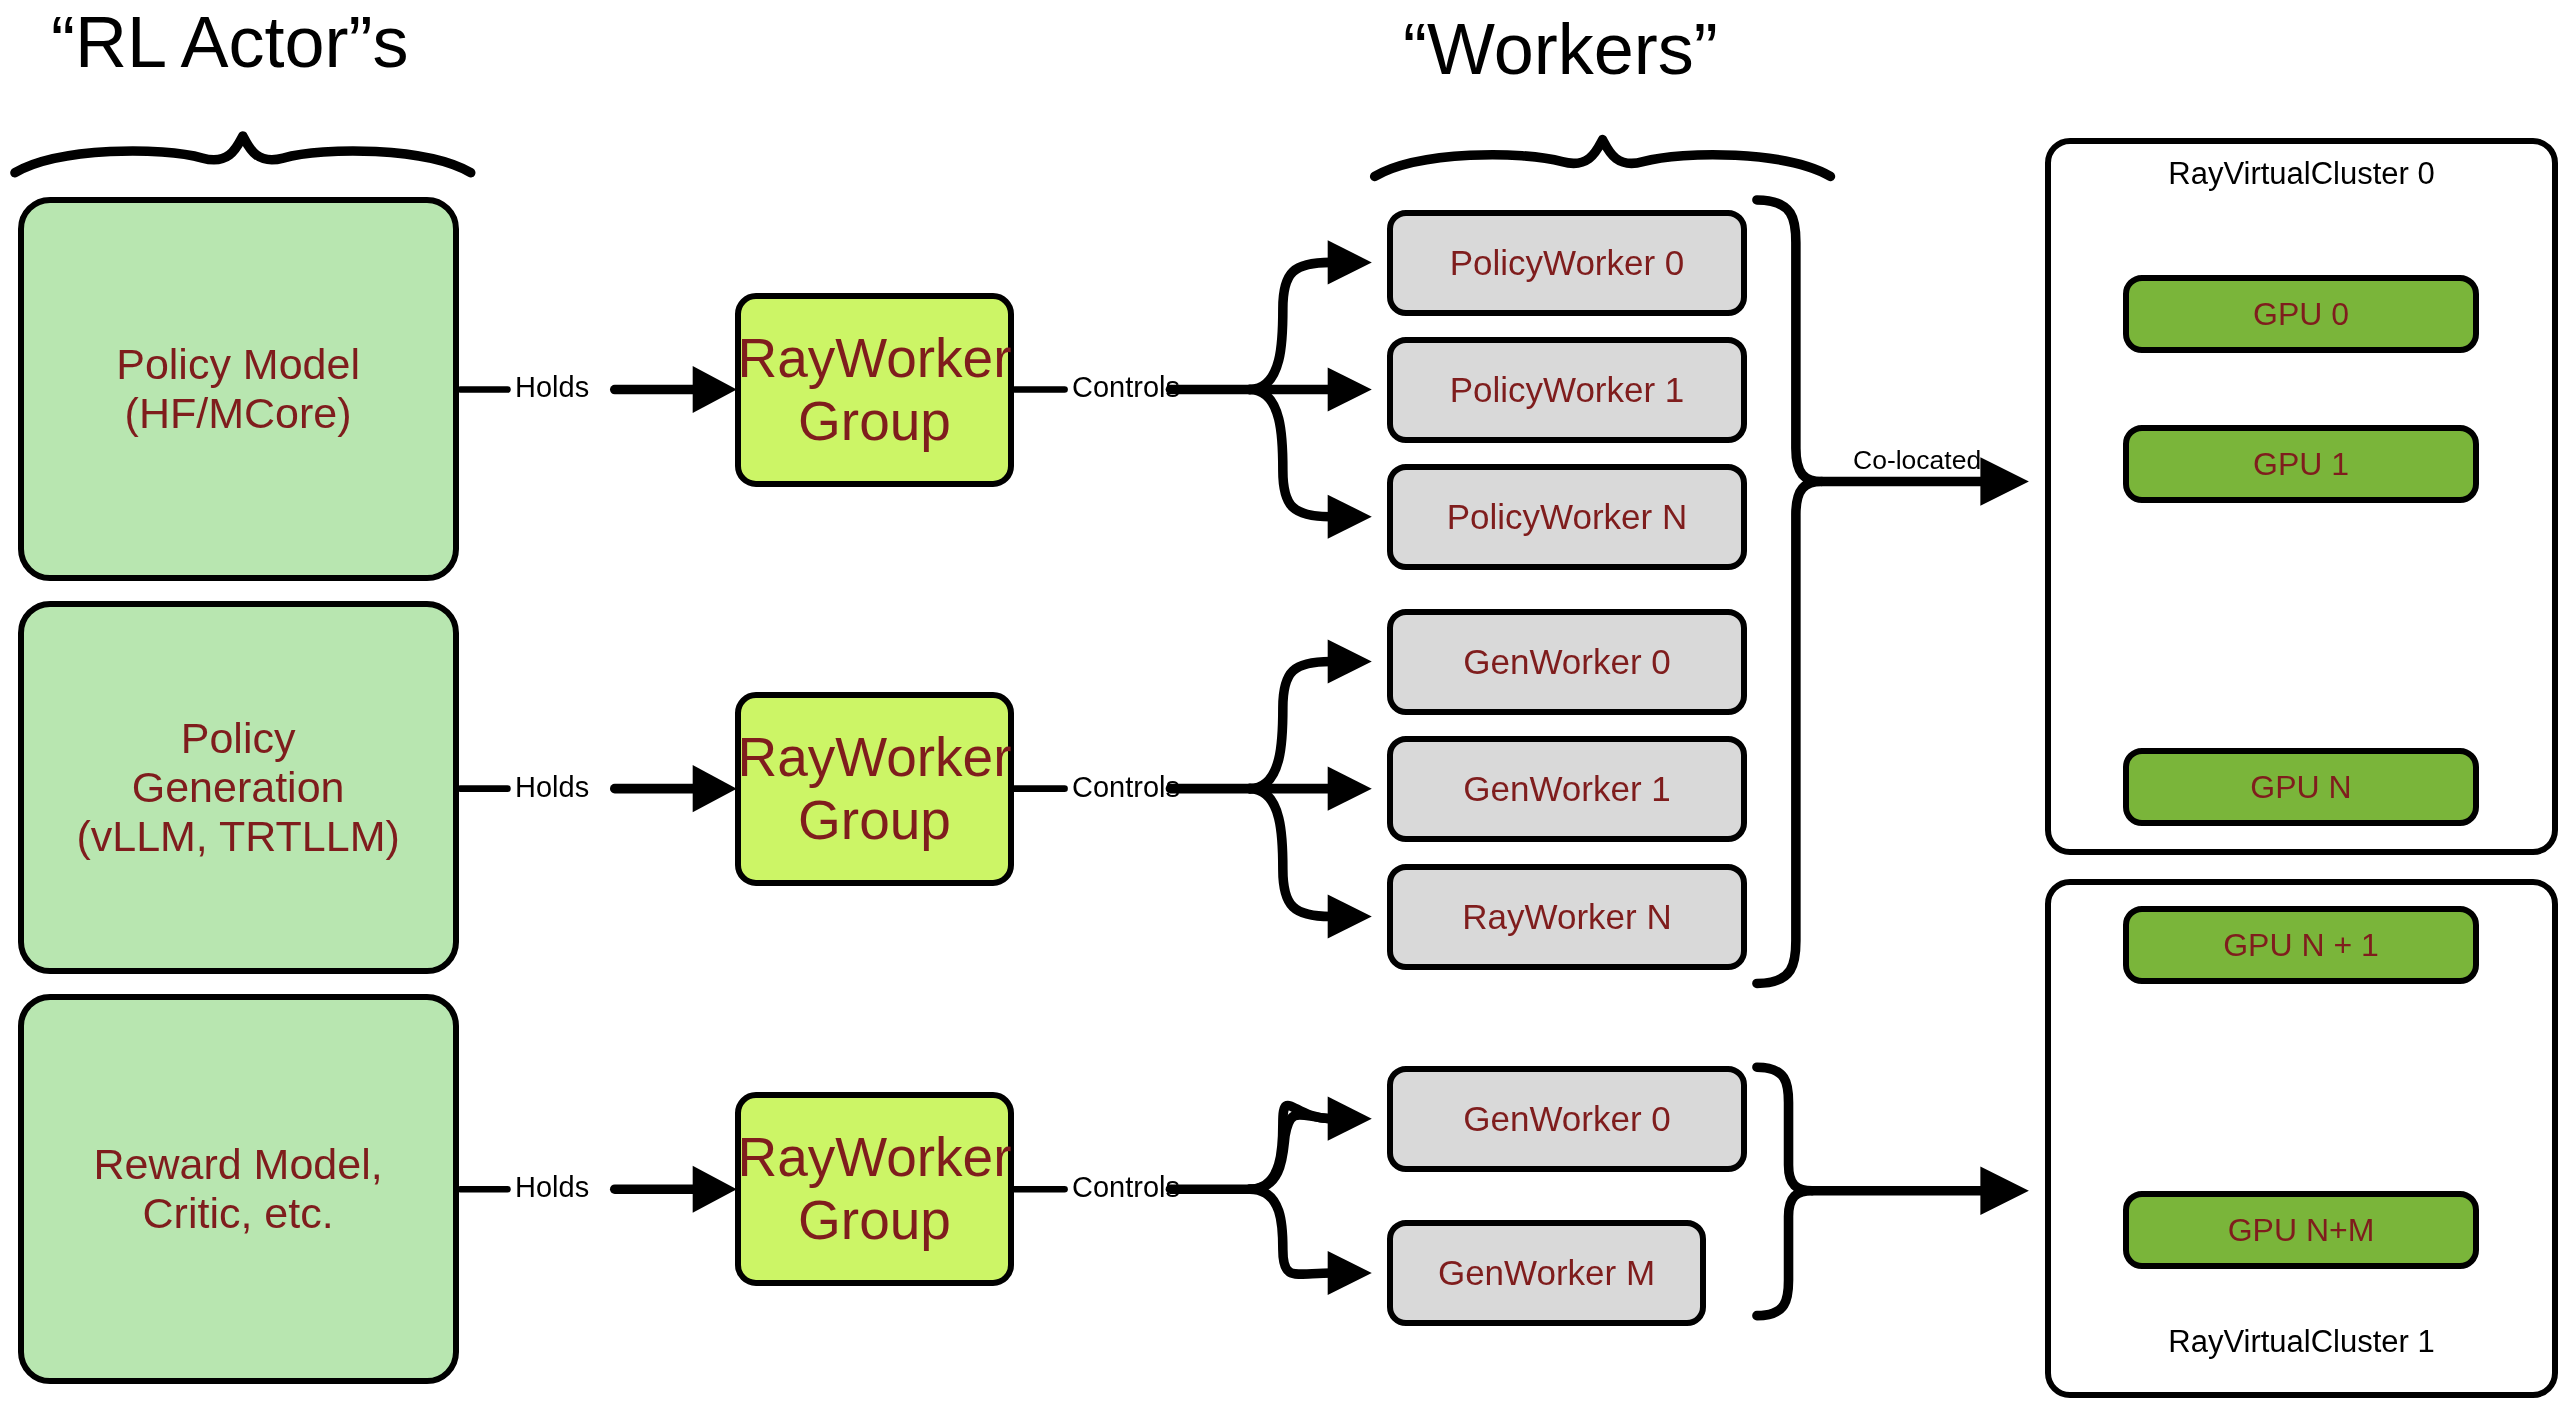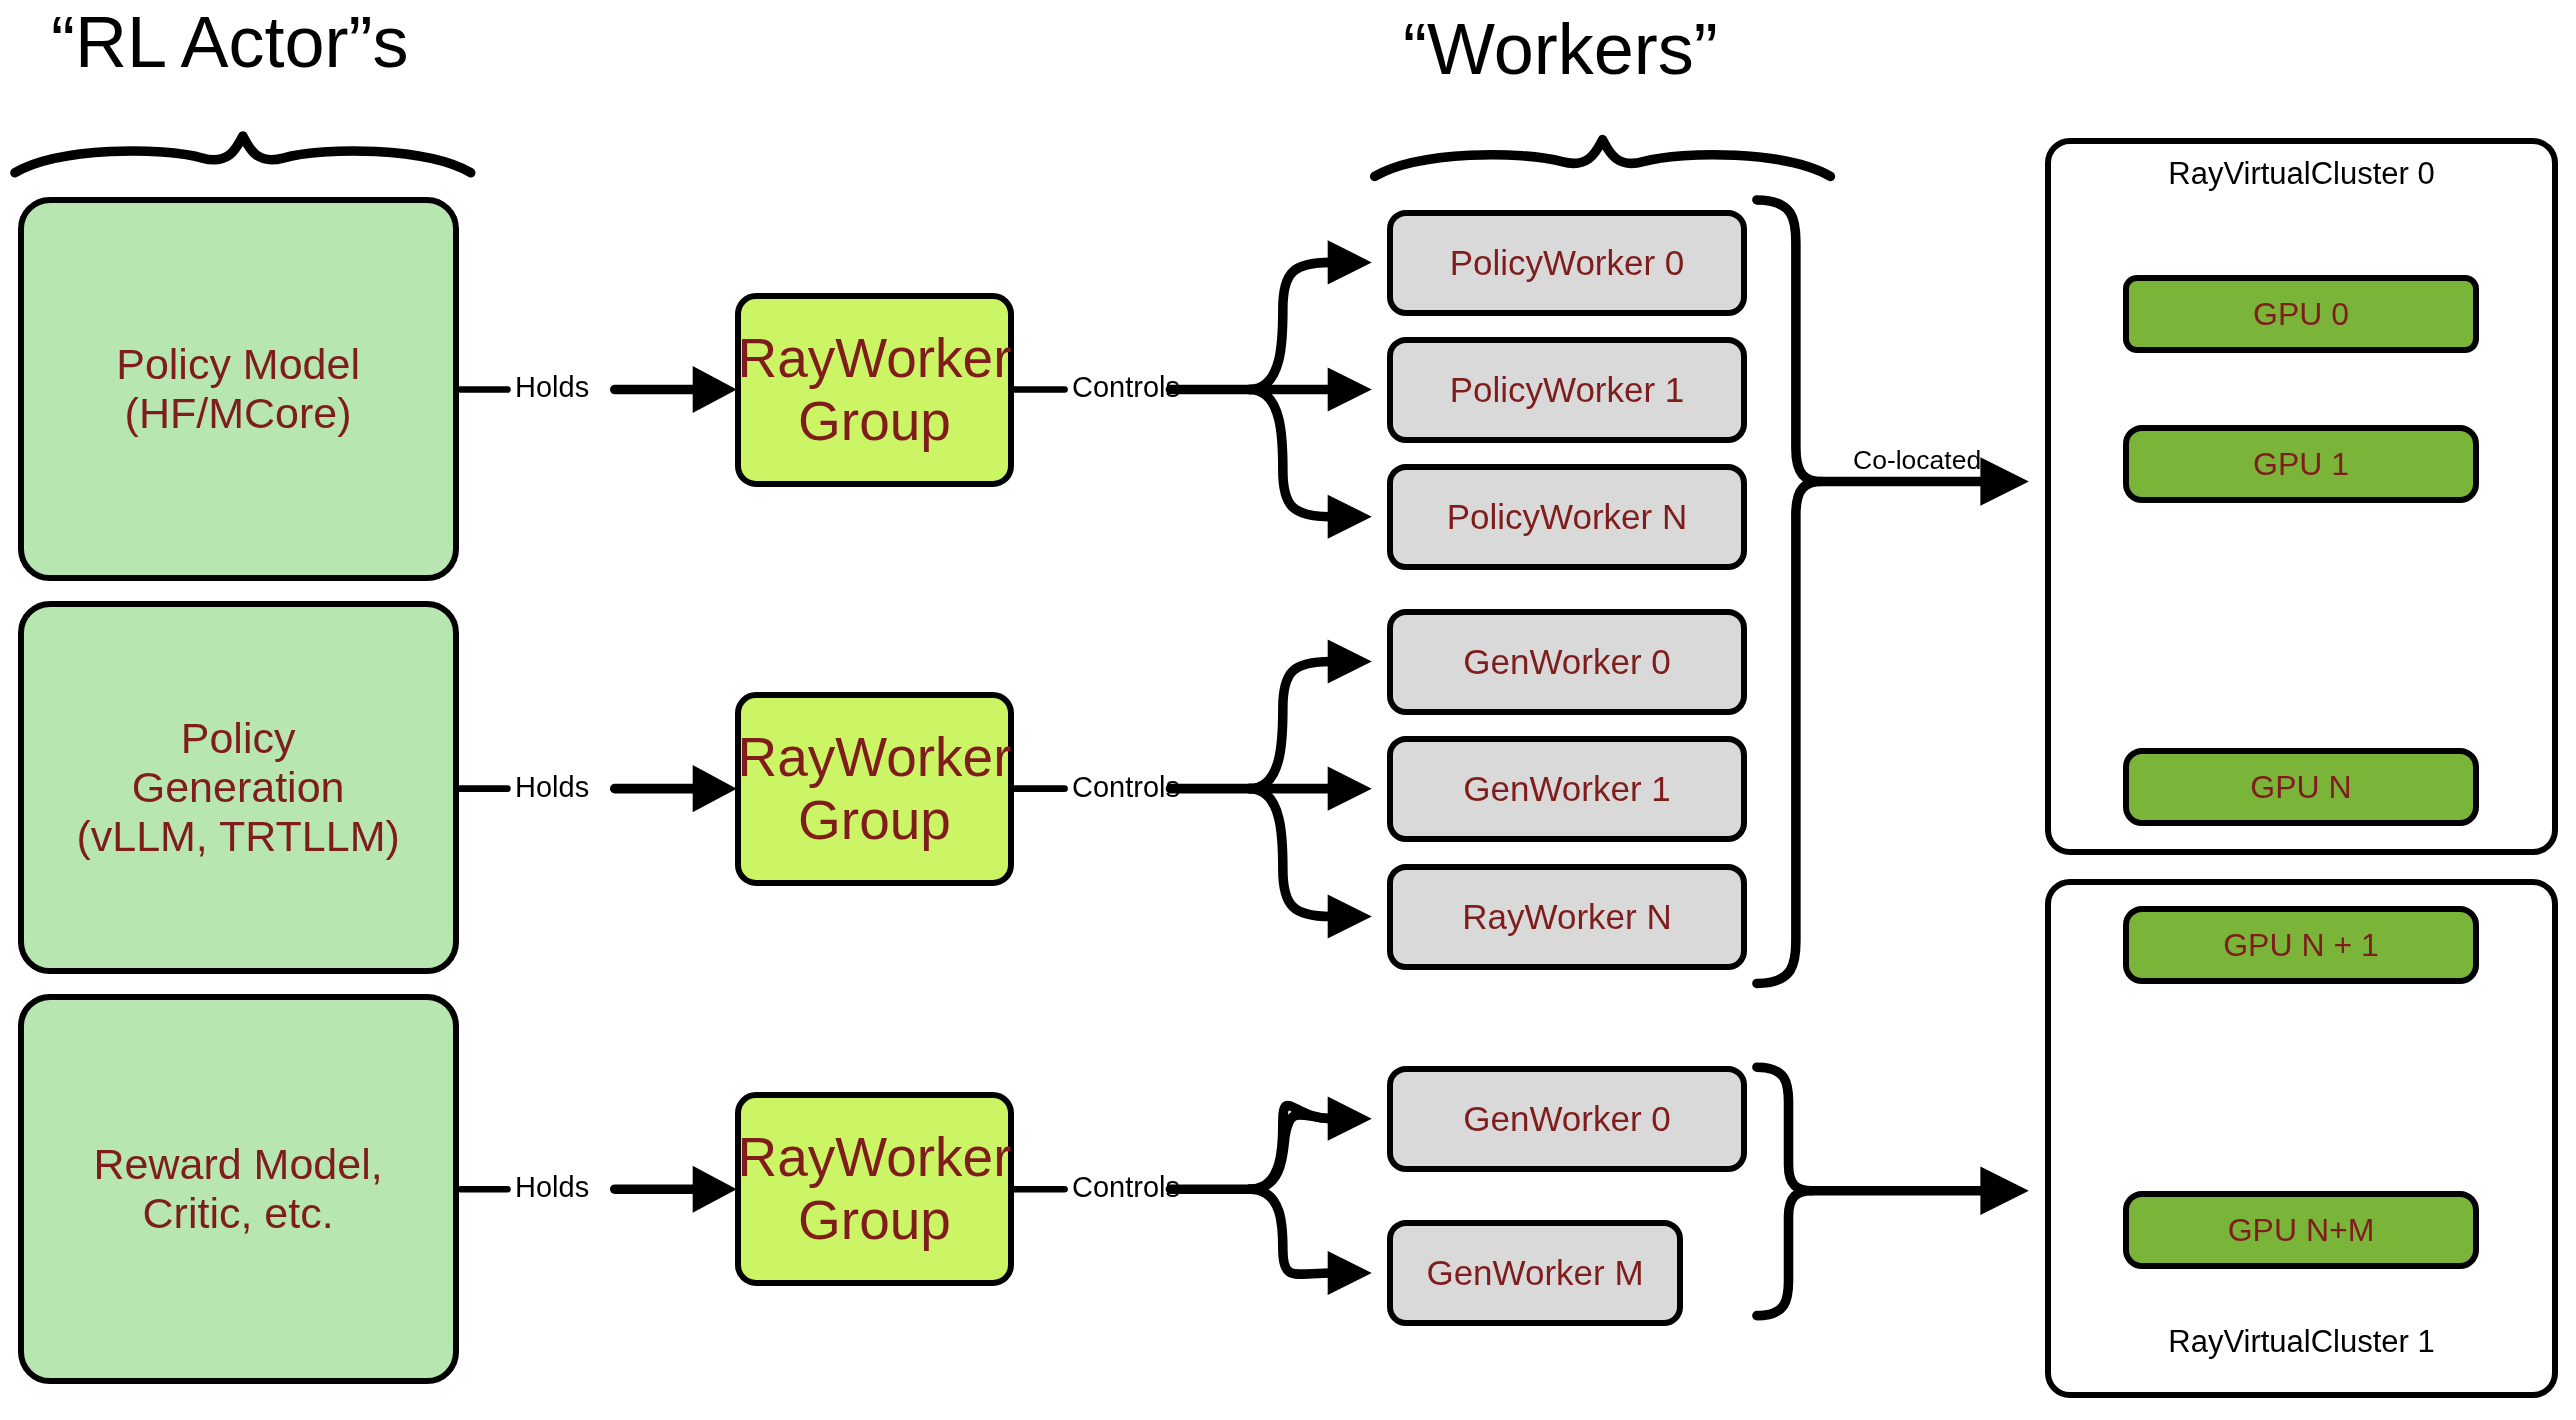--- a/index.html
+++ b/index.html
@@ -263,31 +263,31 @@
   <div class="abs node worker-box" style="left:1387px; top:736px; width:360px; height:106px;">
     <span>GenWorker 1</span>
   </div>
   <div class="abs node worker-box" style="left:1387px; top:864px; width:360px; height:106px;">
     <span>RayWorker N</span>
   </div>
 
   <div class="abs node worker-box" style="left:1387px; top:1066px; width:360px; height:106px;">
     <span>GenWorker 0</span>
   </div>
-  <div class="abs node worker-box" style="left:1387px; top:1220px; width:296px; height:106px;">
+  <div class="abs node worker-box" style="left:1387px; top:1220px; width:319px; height:106px;">
     <span>GenWorker M</span>
   </div>
 
   <div class="abs edge-label small" style="left:1853px; top:447px;">Co-located</div>
 
   <div class="abs cluster-box" style="left:2045px; top:138px; width:513px; height:717px;"></div>
 
   <div class="abs cluster-title" style="left:2045px; top:156px; width:513px;">RayVirtualCluster 0</div>
 
-  <div class="abs node gpu-box" style="left:2123px; top:275px; width:356px; height:78px;border-radius:14px;">
+  <div class="abs node gpu-box" style="left:2123px; top:275px; width:356px; height:78px;">
     <span>GPU 0</span>
   </div>
   <div class="abs node gpu-box" style="left:2123px; top:425px; width:356px; height:78px;">
     <span>GPU 1</span>
   </div>
   <div class="abs node gpu-box" style="left:2123px; top:748px; width:356px; height:78px;">
     <span>GPU N</span>
   </div>
 
   <div class="abs cluster-box" style="left:2045px; top:879px; width:513px; height:519px;"></div>

